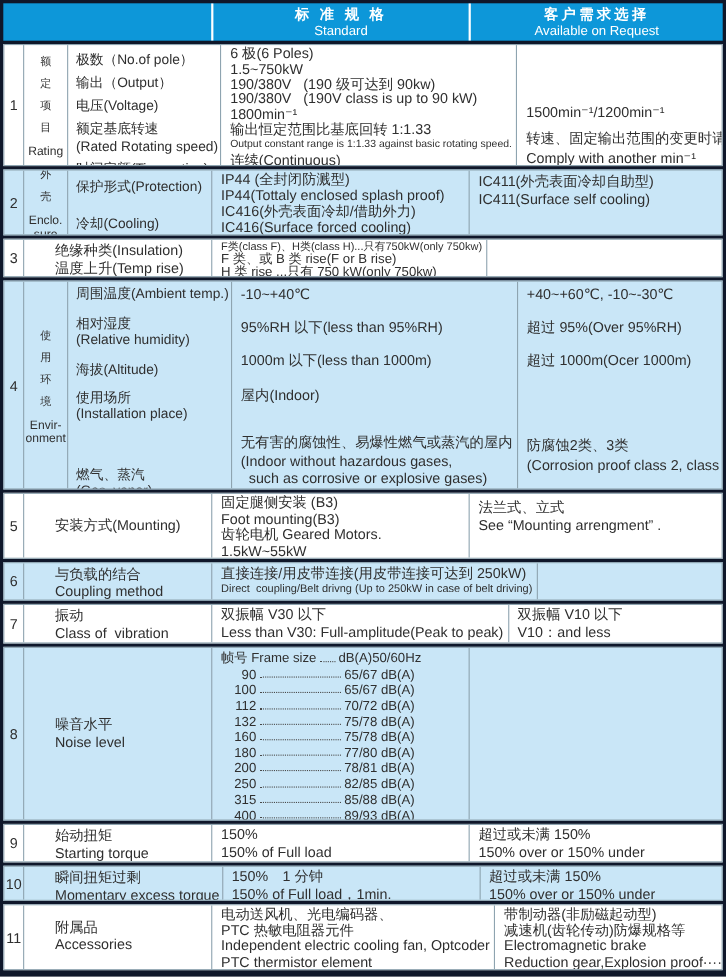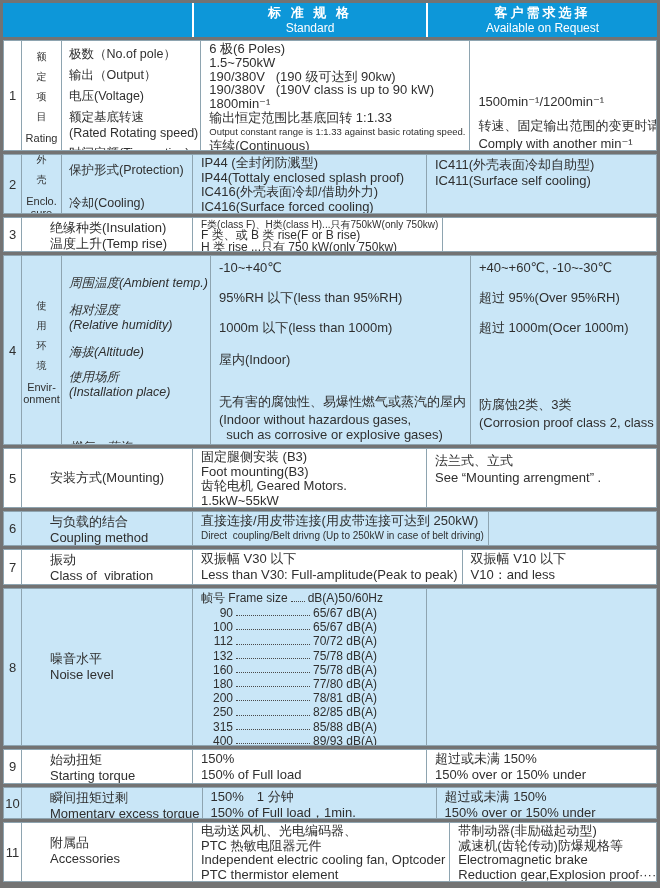--- a/index.html
+++ b/index.html
@@ -1,18 +1,18 @@
 <!DOCTYPE html>
 <html style="--header-bg: #0d97d9; --row-alt-bg: #c9e6f7; --border: #8ea4b0; --text: #2f2f2f;"><head>
 <meta charset="utf-8">
 <style>
   * { margin:0; padding:0; box-sizing:border-box; }
   html,body { background:#ffffff; }
   .page {
-    width:660px; height:888px; background:#737373; padding:3px;
+    width:660px; height:888px; background:#0f172a; padding:3px;
     font-family:"Liberation Sans","DejaVu Sans",sans-serif;
     color:var(--text,#2f2f2f); overflow:hidden;
   }
   .tbl { display:flex; flex-direction:column; gap:3px; }
   .row { display:flex; align-items:stretch; border:1px solid var(--border,#8ea4b0); background:#fff; flex:0 0 auto; overflow:hidden; }
   .row.blue { background:var(--row-alt-bg,#c9e6f7); }
 
   
   .hdr { background:var(--header-bg,#0d97d9); border:none; color:#fff; height:34px; }
   .hcell { display:flex; flex-direction:column; justify-content:center; align-items:center; }
@@ -60,21 +60,21 @@
   #r2 .c-std .ln { line-height:14.6px; }
   #r2 .c-req { padding-top:2px; }
   #r2 .c-req .ln { line-height:16px; }
 
   
   #r3 .c-lab { padding-top:2px; }
   #r3 .c-std .ln { line-height:11.4px; }
   #r3 .c-std { padding-top:1px; }
 
   
-  #r4 .c-sub { padding-top:20px;font-style:italic; }
+  #r4 .c-sub { padding-top:4px; }
   #r4 .c-sub .ln { line-height:15px; }
   #r4 .c-std { padding-top:4px; }
   #r4 .c-std .ln { line-height:15px; }
   #r4 .c-req { padding-top:4px; }
   #r4 .c-req .ln { line-height:15px; }
 
   
   #r5 .c-std .ln { line-height:14.6px; }
   #r5 .c-req { padding-top:3px; }
   #r5 .c-req .ln { line-height:17px; }

